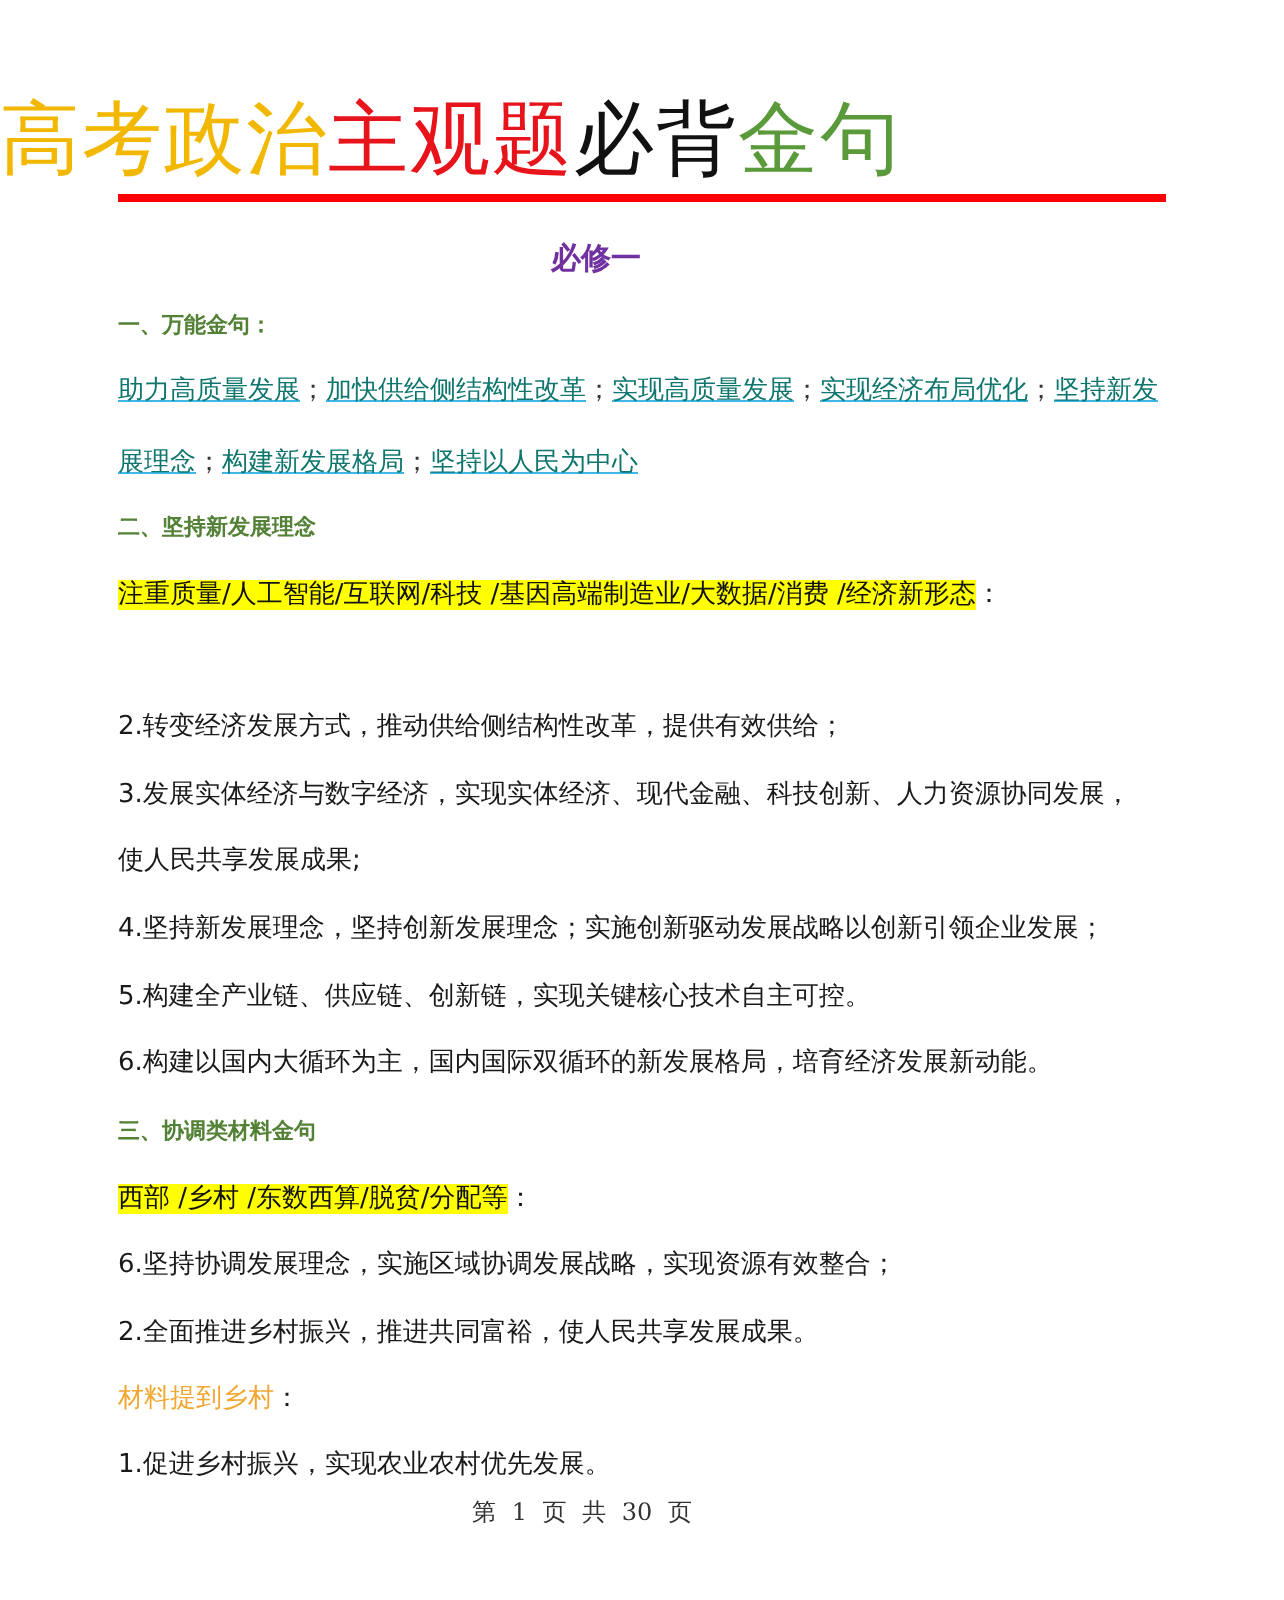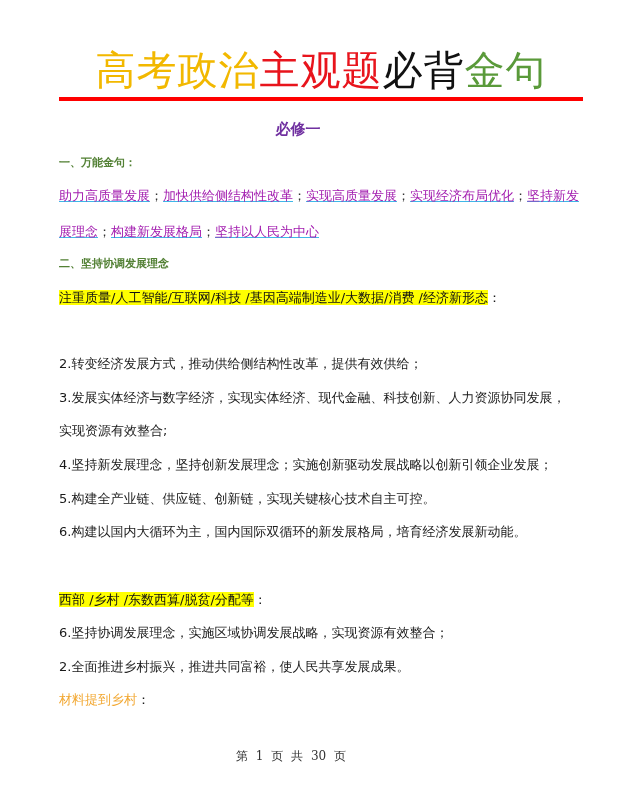--- a/index.html
+++ b/index.html
@@ -1,31 +1,31 @@
 <!DOCTYPE html>
 <html><head>
 <meta charset="utf-8">
 <style>
   html, body { margin: 0; padding: 0; background: #ffffff; }
   body { width: 642px; height: 800px; position: relative; overflow: hidden;
          font-family: "DejaVu Sans", "Liberation Sans", sans-serif; color: #1a1a1a; }
   .page { position: absolute; left: 0; top: 0; width: 642px; height: 800px; }
-  .title { position: absolute; top: 44px; left: 0; width: 642px; text-align: center;
+  .title { position: absolute; top: 44px; left: 0; width: 642px; 
            font-family: "DejaVu Serif", "Liberation Serif", serif; font-size: 40px; line-height: 52px; letter-spacing: 1px; }
   .t-yellow { color: #f2b800; }
   .t-red { color: #e8141c; }
   .t-black { color: #111111; }
   .t-green { color: #5a9a3a; }
   .rule { position: absolute; top: 97px; left: 59px; width: 524px; height: 4px; background: #ff0000; }
   .subtitle { position: absolute; top: 118px; left: 0; width: 596px; text-align: center;
               font-size: 15px; font-weight: bold; color: #7030a0; line-height: 22px; }
   .h { position: absolute; left: 59px; font-size: 11px; font-weight: bold; color: #538135; line-height: 22px; }
   .p { position: absolute; left: 59px; font-size: 13px; line-height: 20px; color: #1a1a1a; white-space: nowrap; }
   .links { position: absolute; left: 59px; width: 530px; font-size: 13px; line-height: 36px; color: #1f9ad6; }
-  .links a { color: #a21caf; text-decoration: underline; text-decoration-color: #3fb8e8; }
+  .links a { color: #0f766e; text-decoration: underline; text-decoration-color: #3fb8e8; }
   .links .sep { color: #333; }
   .hl { background: #ffff00; color: #111; margin-top: 25px; }
   .orange { color: #f2a730; }
   .footer { position: absolute; top: 748px; left: 0; width: 582px; text-align: center;
             font-family: "DejaVu Serif", "Liberation Serif", serif; font-size: 12px; color: #333; word-spacing: 4px; }
 </style>
 </head>
 <body>
 
 <div class="page">
@@ -35,34 +35,36 @@
   </div>
   <div class="rule"></div>
 
   <div class="subtitle">必修一</div>
 
   <div class="h" style="top:152px">一、万能金句：</div>
   <div class="links" style="top:178px">
     <a>助力高质量发展</a><span class="sep">；</span><a>加快供给侧结构性改革</a><span class="sep">；</span><a>实现高质量发展</a><span class="sep">；</span><a>实现经济布局优化</a><span class="sep">；</span><a>坚持新发展理念</a><span class="sep">；</span><a>构建新发展格局</a><span class="sep">；</span><a>坚持以人民为中心</a>
   </div>
 
-  <div class="h" style="top:253px">二、坚持协调发展理念</div>
+  <div class="h" style="top:253px">二、坚持新发展理念</div>
   <div class="p" style="top:288px">
     <span class="hl">注重质量/人工智能/互联网/科技  /基因高端制造业/大数据/消费  /经济新形态</span><span>：</span>
   </div>
   <div class="p" style="top:354px">2.转变经济发展方式，推动供给侧结构性改革，提供有效供给；</div>
   <div class="p" style="top:388px">3.发展实体经济与数字经济，实现实体经济、现代金融、科技创新、人力资源协同发展，</div>
-  <div class="p" style="top:421px">实现资源有效整合;</div>
+  <div class="p" style="top:421px">使人民共享发展成果;</div>
   <div class="p" style="top:455px">4.坚持新发展理念，坚持创新发展理念；实施创新驱动发展战略以创新引领企业发展；</div>
   <div class="p" style="top:489px">5.构建全产业链、供应链、创新链，实现关键核心技术自主可控。</div>
   <div class="p" style="top:522px">6.构建以国内大循环为主，国内国际双循环的新发展格局，培育经济发展新动能。</div>
 
+  <div class="h" style="top:555px">三、协调类材料金句</div>
   <div class="p" style="top:590px">
     <span class="hl">西部  /乡村  /东数西算/脱贫/分配等</span><span>：</span>
   </div>
   <div class="p" style="top:623px">6.坚持协调发展理念，实施区域协调发展战略，实现资源有效整合；</div>
   <div class="p" style="top:657px">2.全面推进乡村振兴，推进共同富裕，使人民共享发展成果。</div>
   <div class="p" style="top:690px">
     <span class="orange">材料提到乡村</span><span>：</span>
   </div>
+  <div class="p" style="top:723px">1.促进乡村振兴，实现农业农村优先发展。</div>
 
   <div class="footer">第 1 页 共 30 页</div>
 </div>
 
 </body></html>

